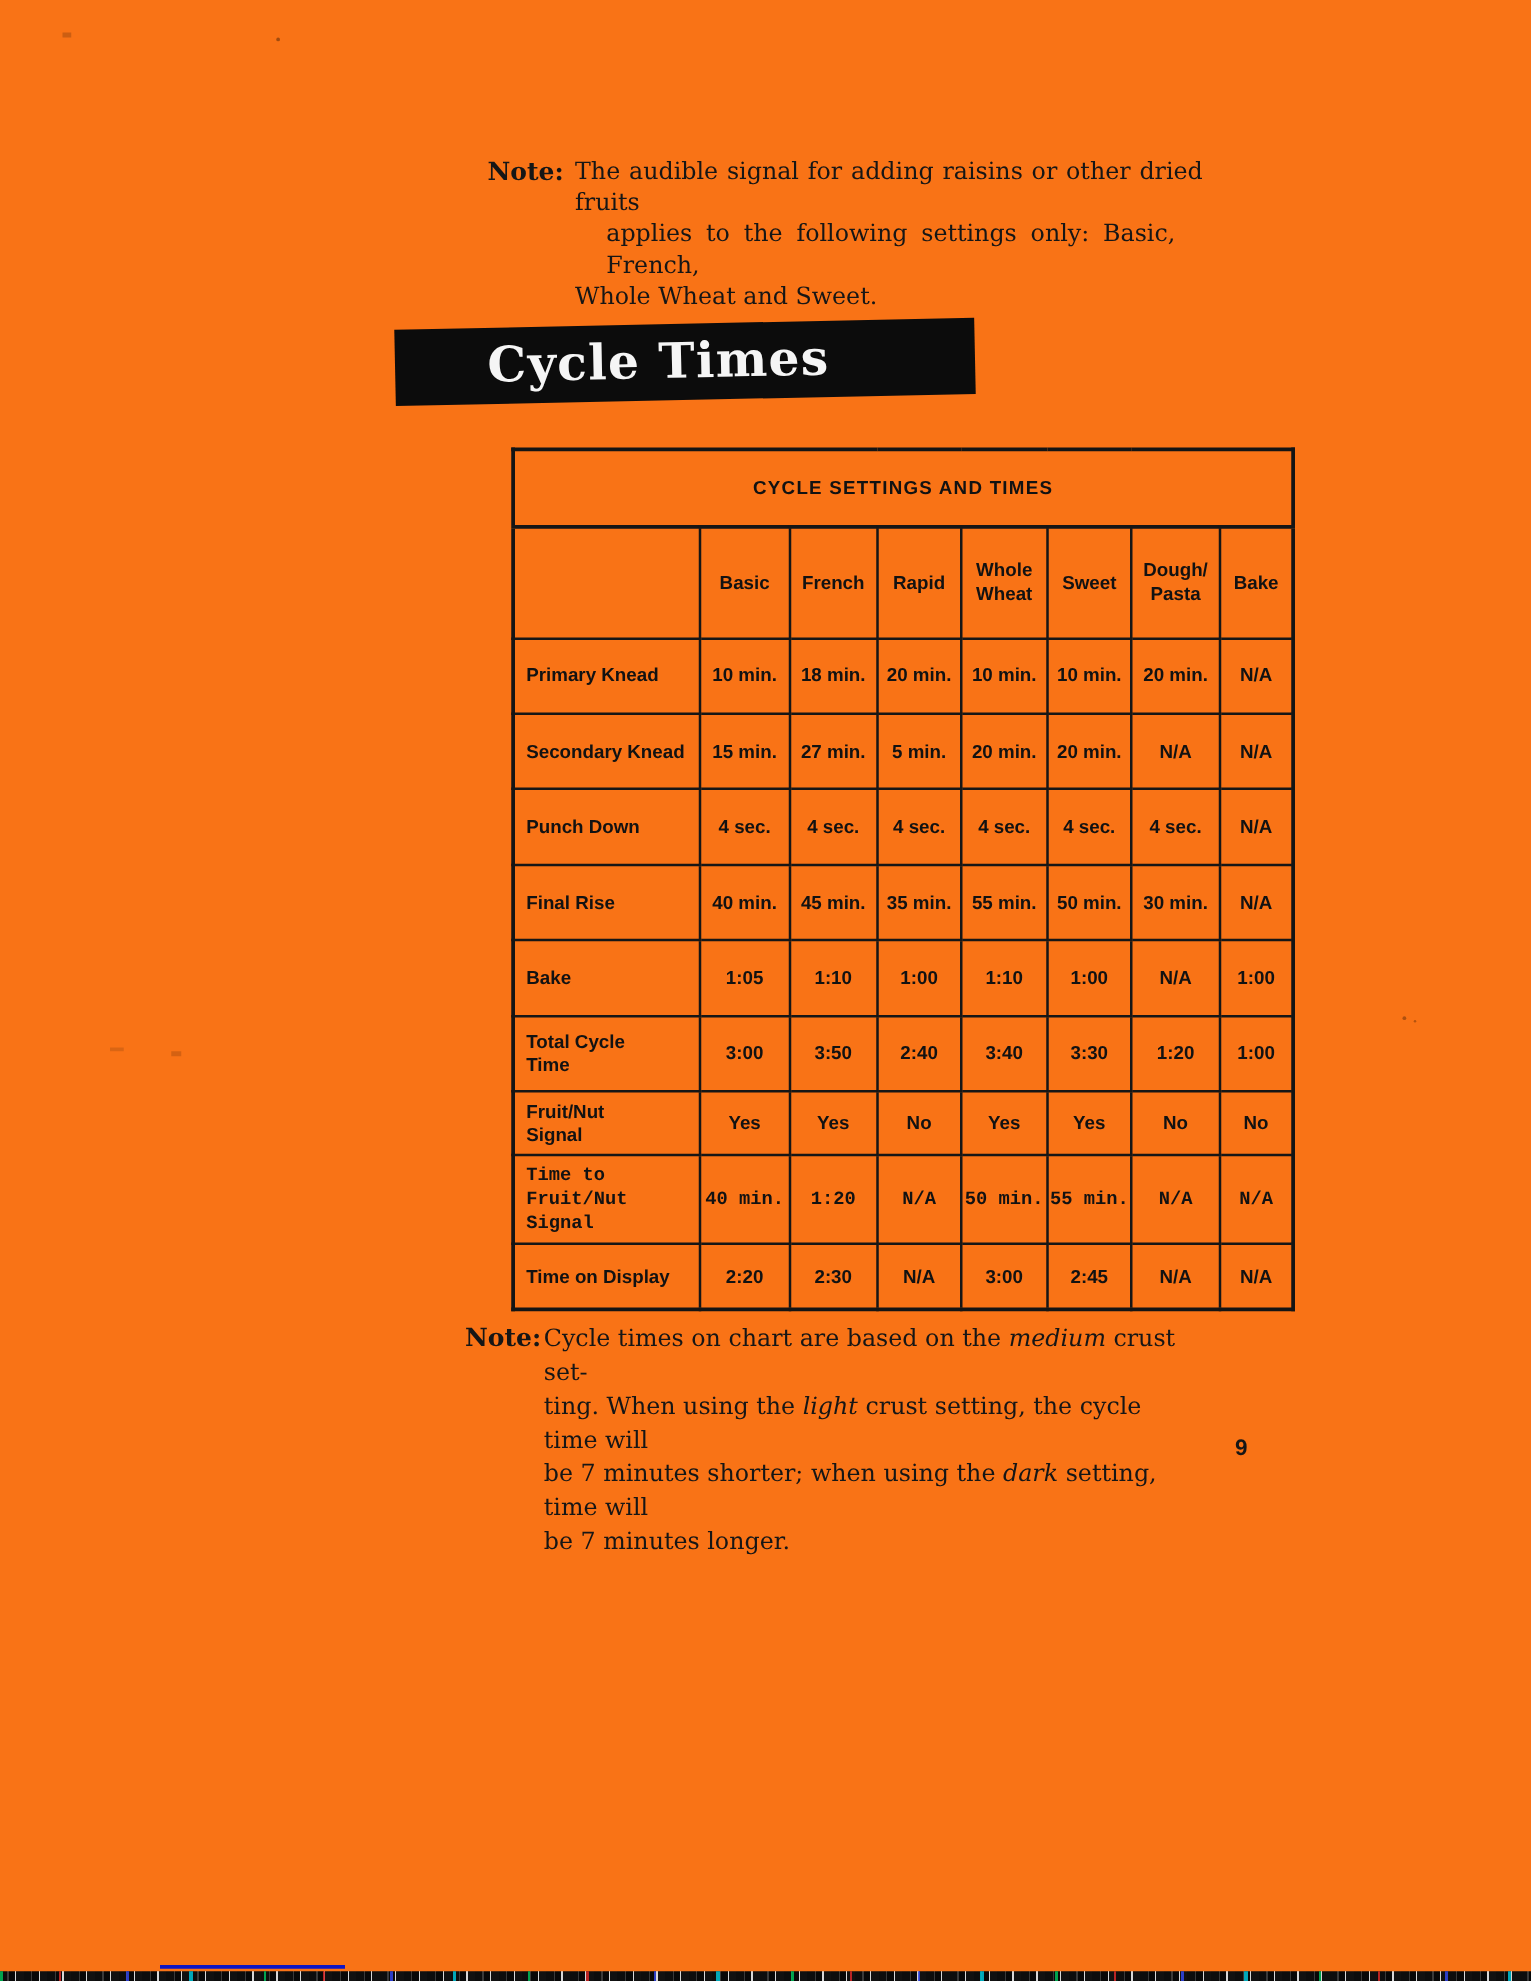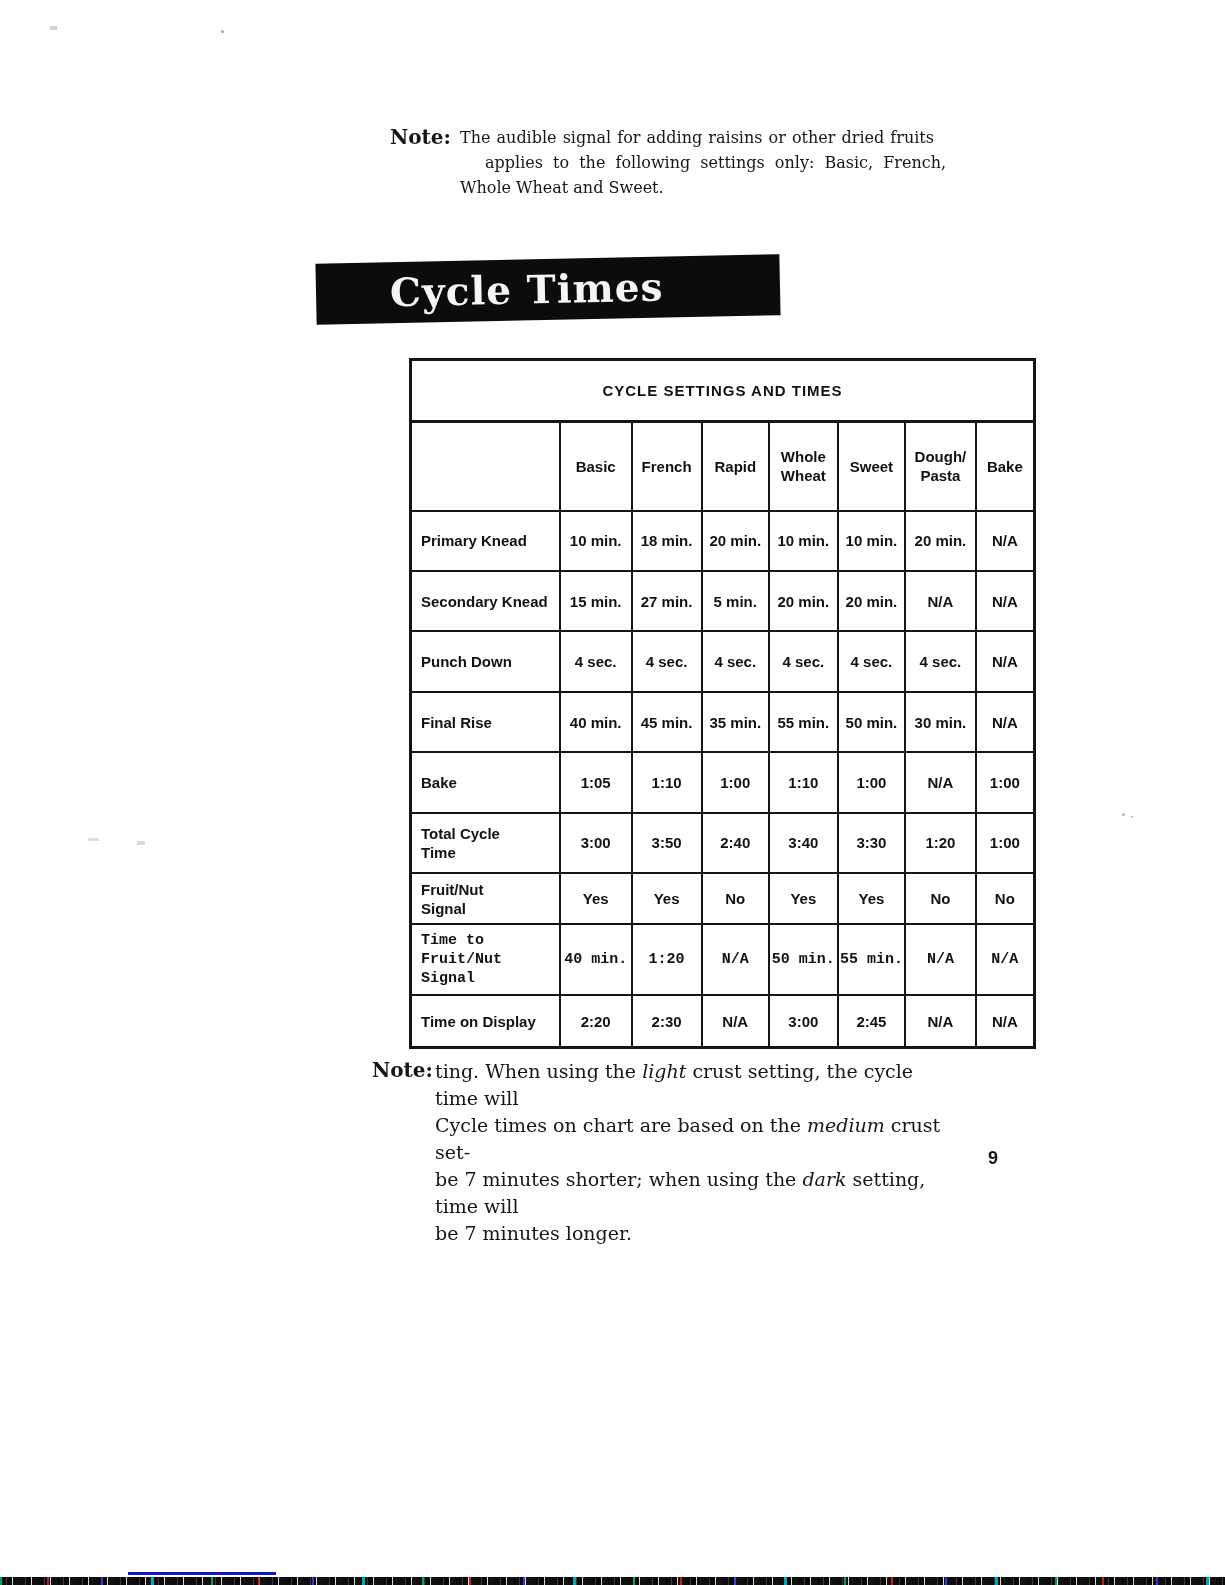--- a/index.html
+++ b/index.html
@@ -1,30 +1,30 @@
 <!DOCTYPE html>
 <html><head>
 <meta charset="utf-8">
 <style>
   html,body { margin:0; padding:0; background:#e8e8e8; }
   .page {
     position:relative; width:1225px; height:1585px;
-    background:#ffffff; overflow:hidden;
+    background:#f97316; overflow:hidden;
     font-family:"Liberation Sans", sans-serif;
     color:#161616;
   }
 
   
   .top-note { position:absolute; left:390px; top:125px; width:580px; }
   .note-label {
     position:absolute; left:0; top:0;
     font-family:"DejaVu Serif", serif; font-weight:bold; font-size:20px;
   }
   .top-note .note-body { margin-left:70px; width:505px;
-    font-family:"DejaVu Serif", serif; font-size:16px; line-height:25px; }
+    font-family:"DejaVu Serif", serif; font-size:19px; line-height:25px; }
   .top-note .note-body .nline:nth-child(2) { word-spacing:5px;margin-left:25px; }
   .top-note .note-body .nline:nth-child(1) { word-spacing:1px; }
 
   
   .banner {
     position:absolute; left:316px; top:259px; width:464px; height:61px;
     background:#0c0c0c; transform:rotate(-1.2deg);
   }
   .banner-title {
     display:block; padding-left:74px; line-height:60px;
@@ -232,22 +232,22 @@
             <td>N/A</td>
             <td>N/A</td>
           </tr>
         </tbody>
     </table>
   </div>
 
   <div class="bottom-note">
     <span class="note-label">Note:</span>
     <div class="note-body">
+      <div class="nline"><span>Cycle times on chart are based on the </span><span class="it">medium</span><span> crust set-</span></div>
       <div class="nline"><span>ting. When using the </span><span class="it">light</span><span> crust setting, the cycle time will</span></div>
-      <div class="nline"><span>Cycle times on chart are based on the </span><span class="it">medium</span><span> crust set-</span></div>
       <div class="nline"><span>be 7 minutes shorter; when using the </span><span class="it">dark</span><span> setting, time will</span></div>
       <div class="nline"><span>be 7 minutes longer.</span></div>
     </div>
   </div>
 
   <div class="page-number">9</div>
 
   <div class="blue-line"></div>
   <div class="noise-strip"></div>
   <div class="speck sp1"></div>

